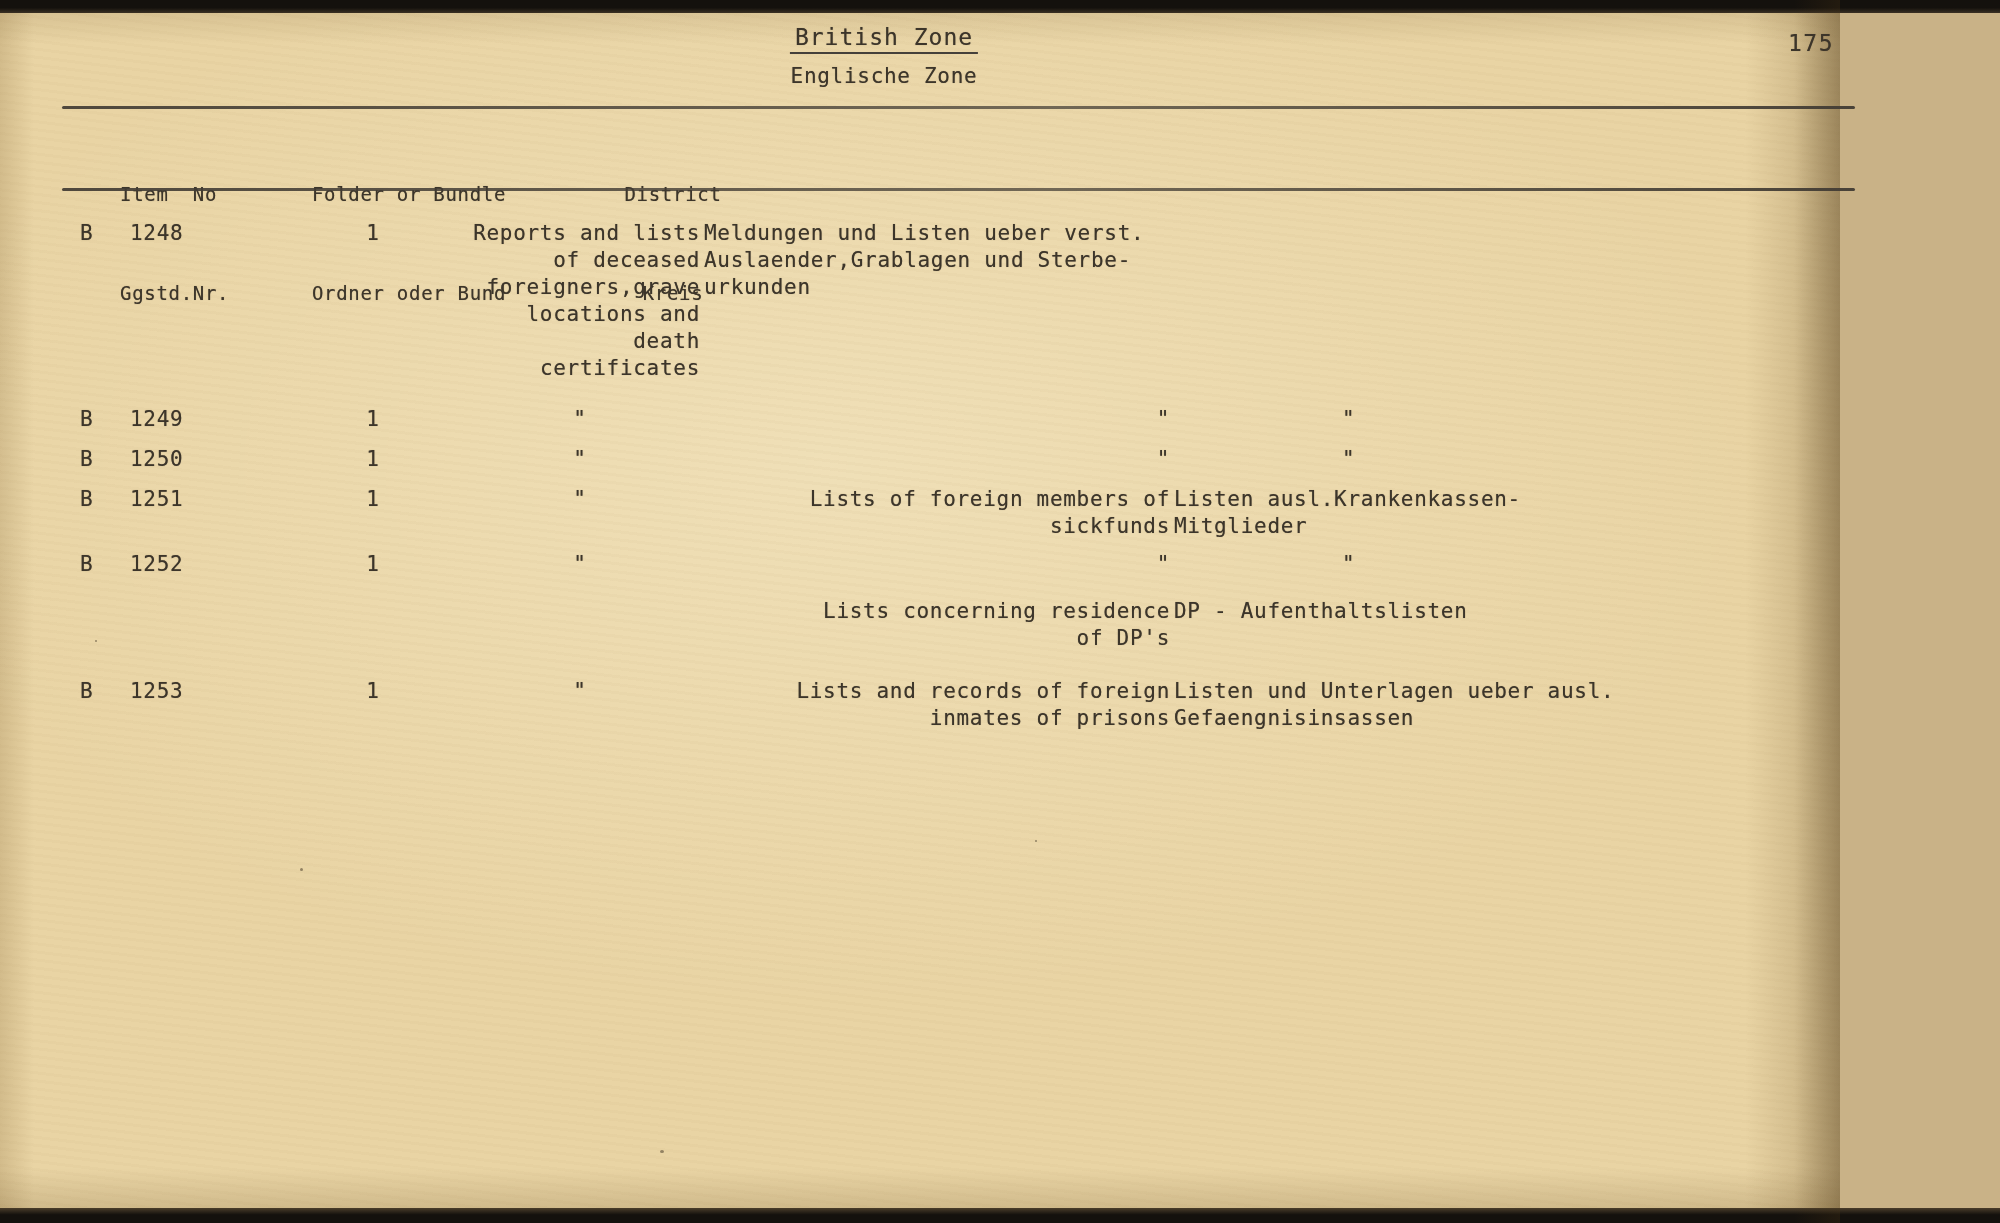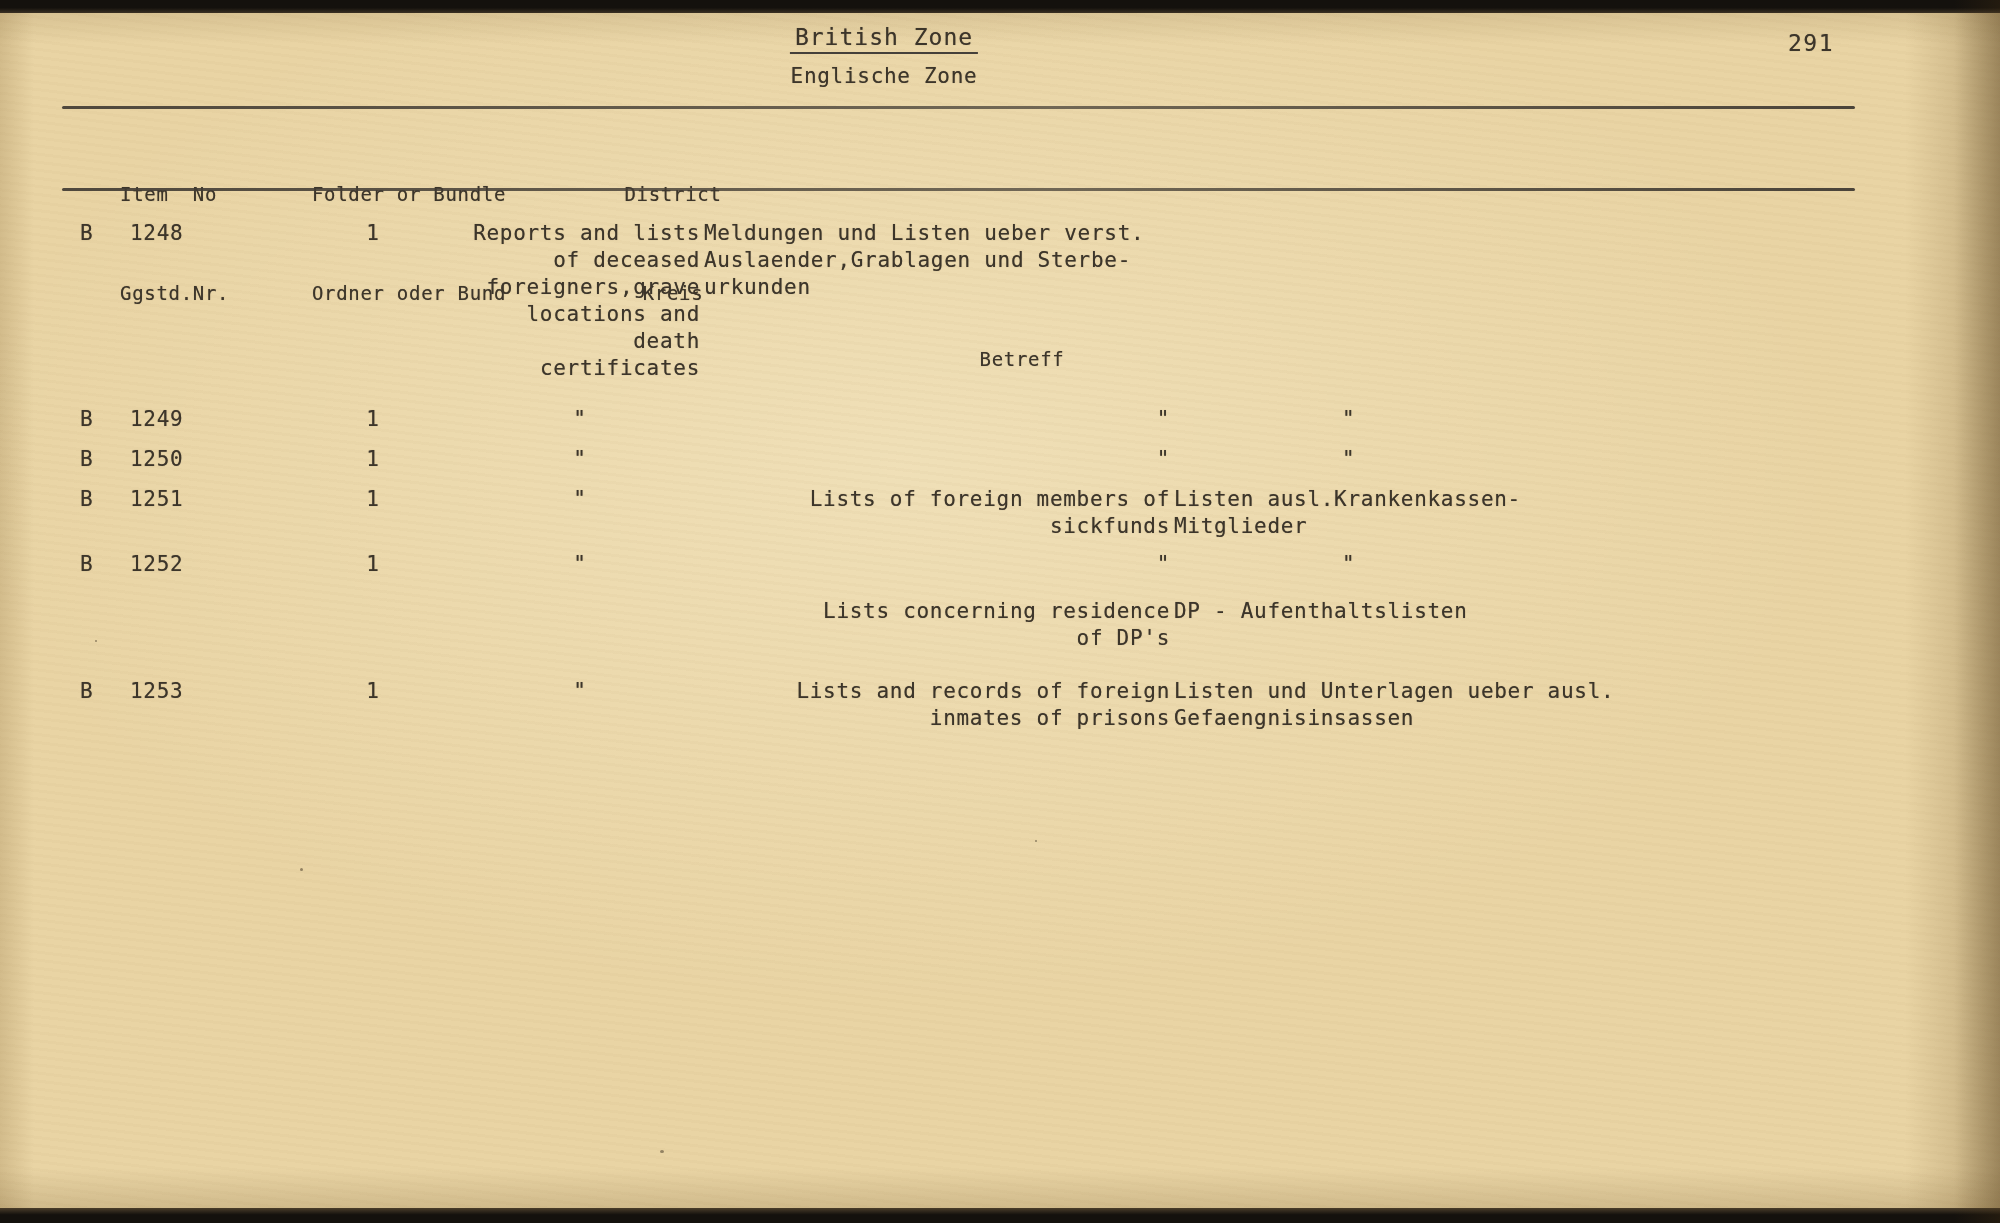--- a/index.html
+++ b/index.html
@@ -1,21 +1,21 @@
 <!DOCTYPE html>
 <html><head>
 <meta charset="utf-8">
 <style>
   html,body{margin:0;padding:0;}
   body{
     width:2000px;height:1223px;overflow:hidden;background:#c9b287;
     font-family:"DejaVu Sans Mono","Liberation Mono",monospace;
   }
   .page{
-    position:relative;width:2000px;height:1223px;background:#e9d4a4;
+    position:relative;width:1840px;height:1223px;background:#e9d4a4;
     color:#3c352a;
   }
   .page::before{
     content:"";position:absolute;inset:0;pointer-events:none;
     background:
       repeating-linear-gradient(7deg, rgba(160,130,80,0.04) 0 3px, rgba(0,0,0,0) 3px 8px),
       radial-gradient(1300px 750px at 45% 38%, rgba(255,250,228,0.30), rgba(0,0,0,0) 72%),
       linear-gradient(to right, rgba(120,90,40,0.20), rgba(0,0,0,0) 34px),
       linear-gradient(to left, rgba(105,78,34,0.32), rgba(0,0,0,0) 95px),
       linear-gradient(to bottom, rgba(100,75,35,0.18), rgba(0,0,0,0) 44px),
@@ -71,38 +71,37 @@
 <body>
 
 <div class="page typewritten">
 
   <div class="edge-top"></div>
   <div class="edge-bottom"></div>
   <div class="edge-right"></div>
 
   <div class="title">British Zone</div>
   <div class="subtitle">Englische Zone</div>
-  <div class="pageno">291</div>
+  <div class="pageno">175</div>
 
   <div class="rule rule-top"></div>
 
   <div class="thead grid5">
     <div class="h-cell h-item">
       <div>Item  No</div>
       <div>Ggstd.Nr.</div>
     </div>
     <div class="h-cell h-folder">
       <div>Folder or Bundle</div>
       <div>Ordner oder Bund</div>
     </div>
     <div class="h-cell h-district">
       <div>District</div>
       <div>Kreis</div>
     </div>
-    <div class="h-cell h-betreff">Betreff</div>
   </div>
 
   <div class="rule rule-mid"></div>
 
   <div class="tbody">
 
     <div class="row grid5">
       <div class="cell c-item"><span class="letter">B</span><span>1248</span></div>
       <div class="cell c-folder">1</div>
       <div class="cell c-subject">Reports and lists of deceased

